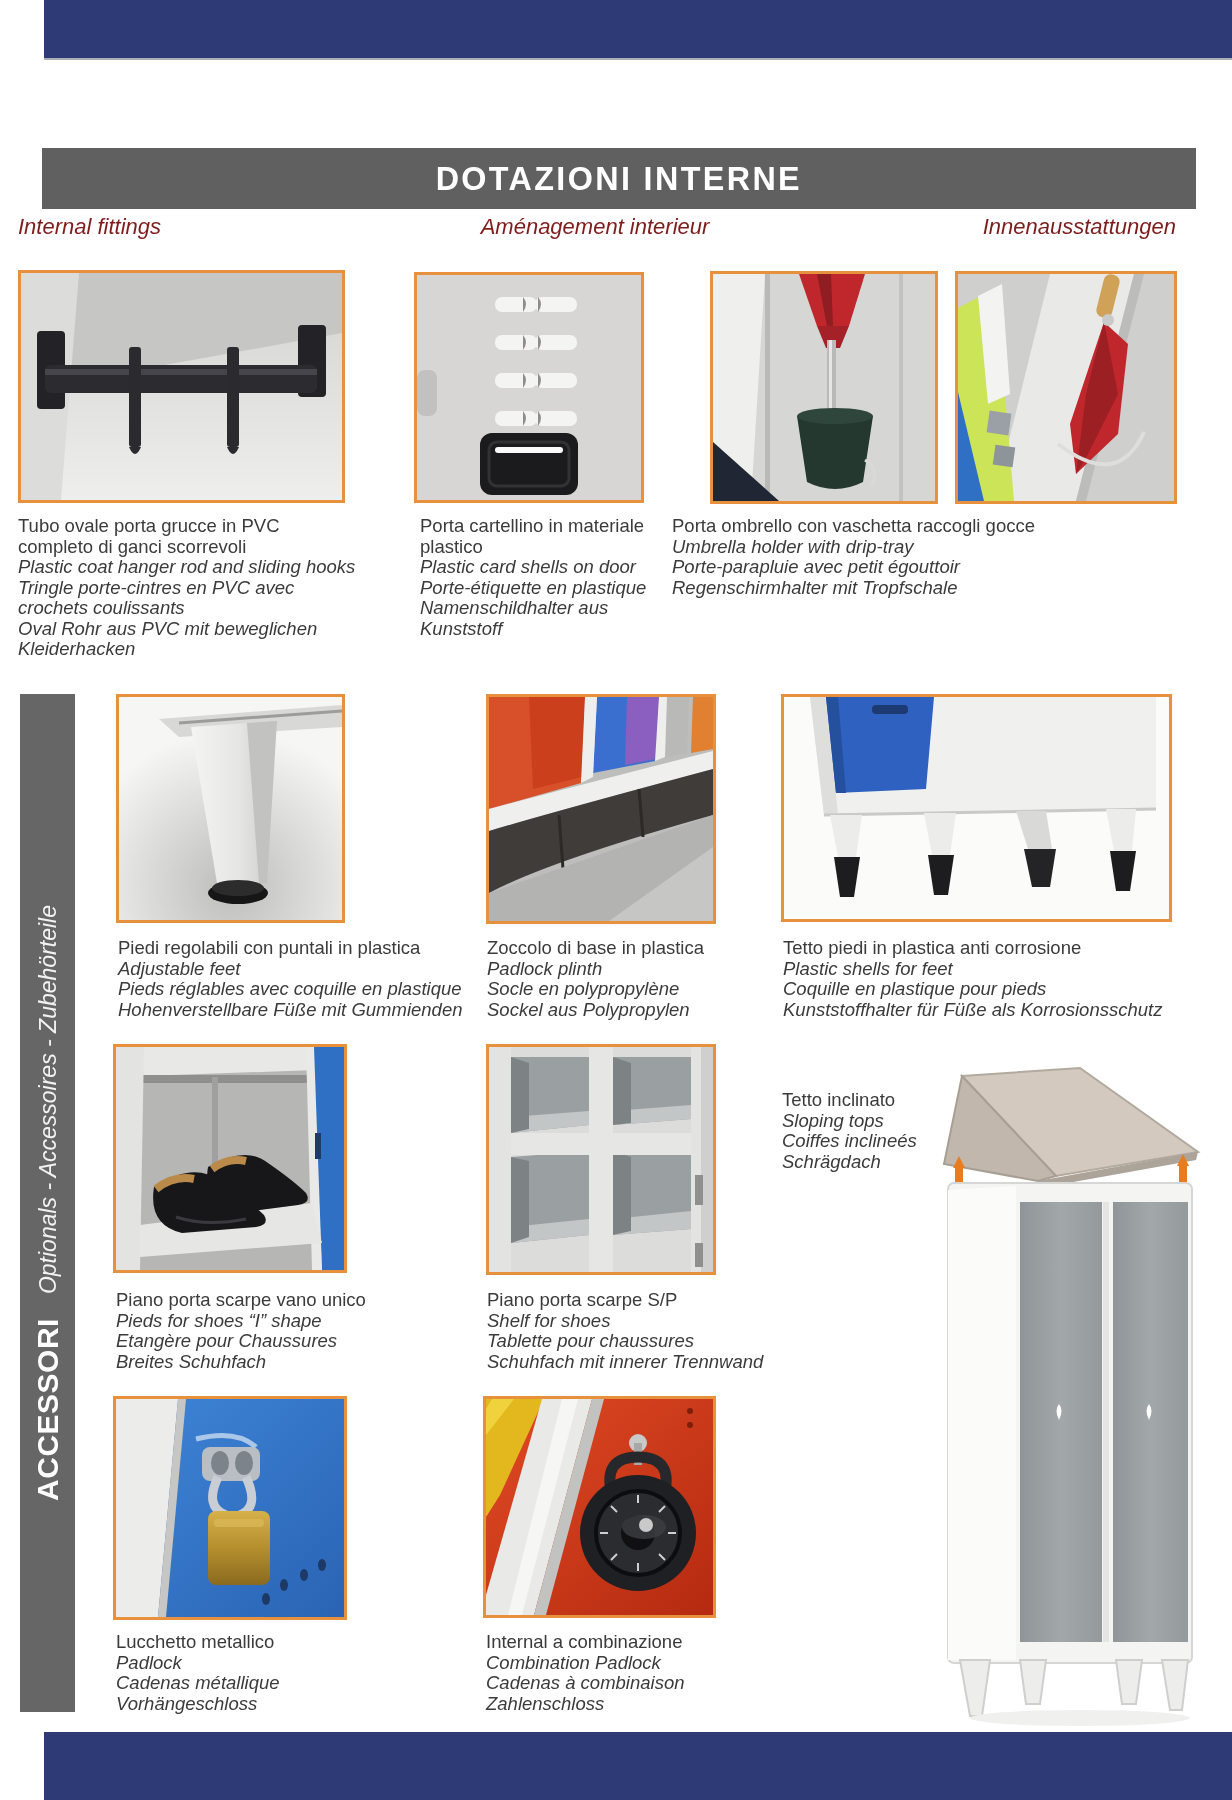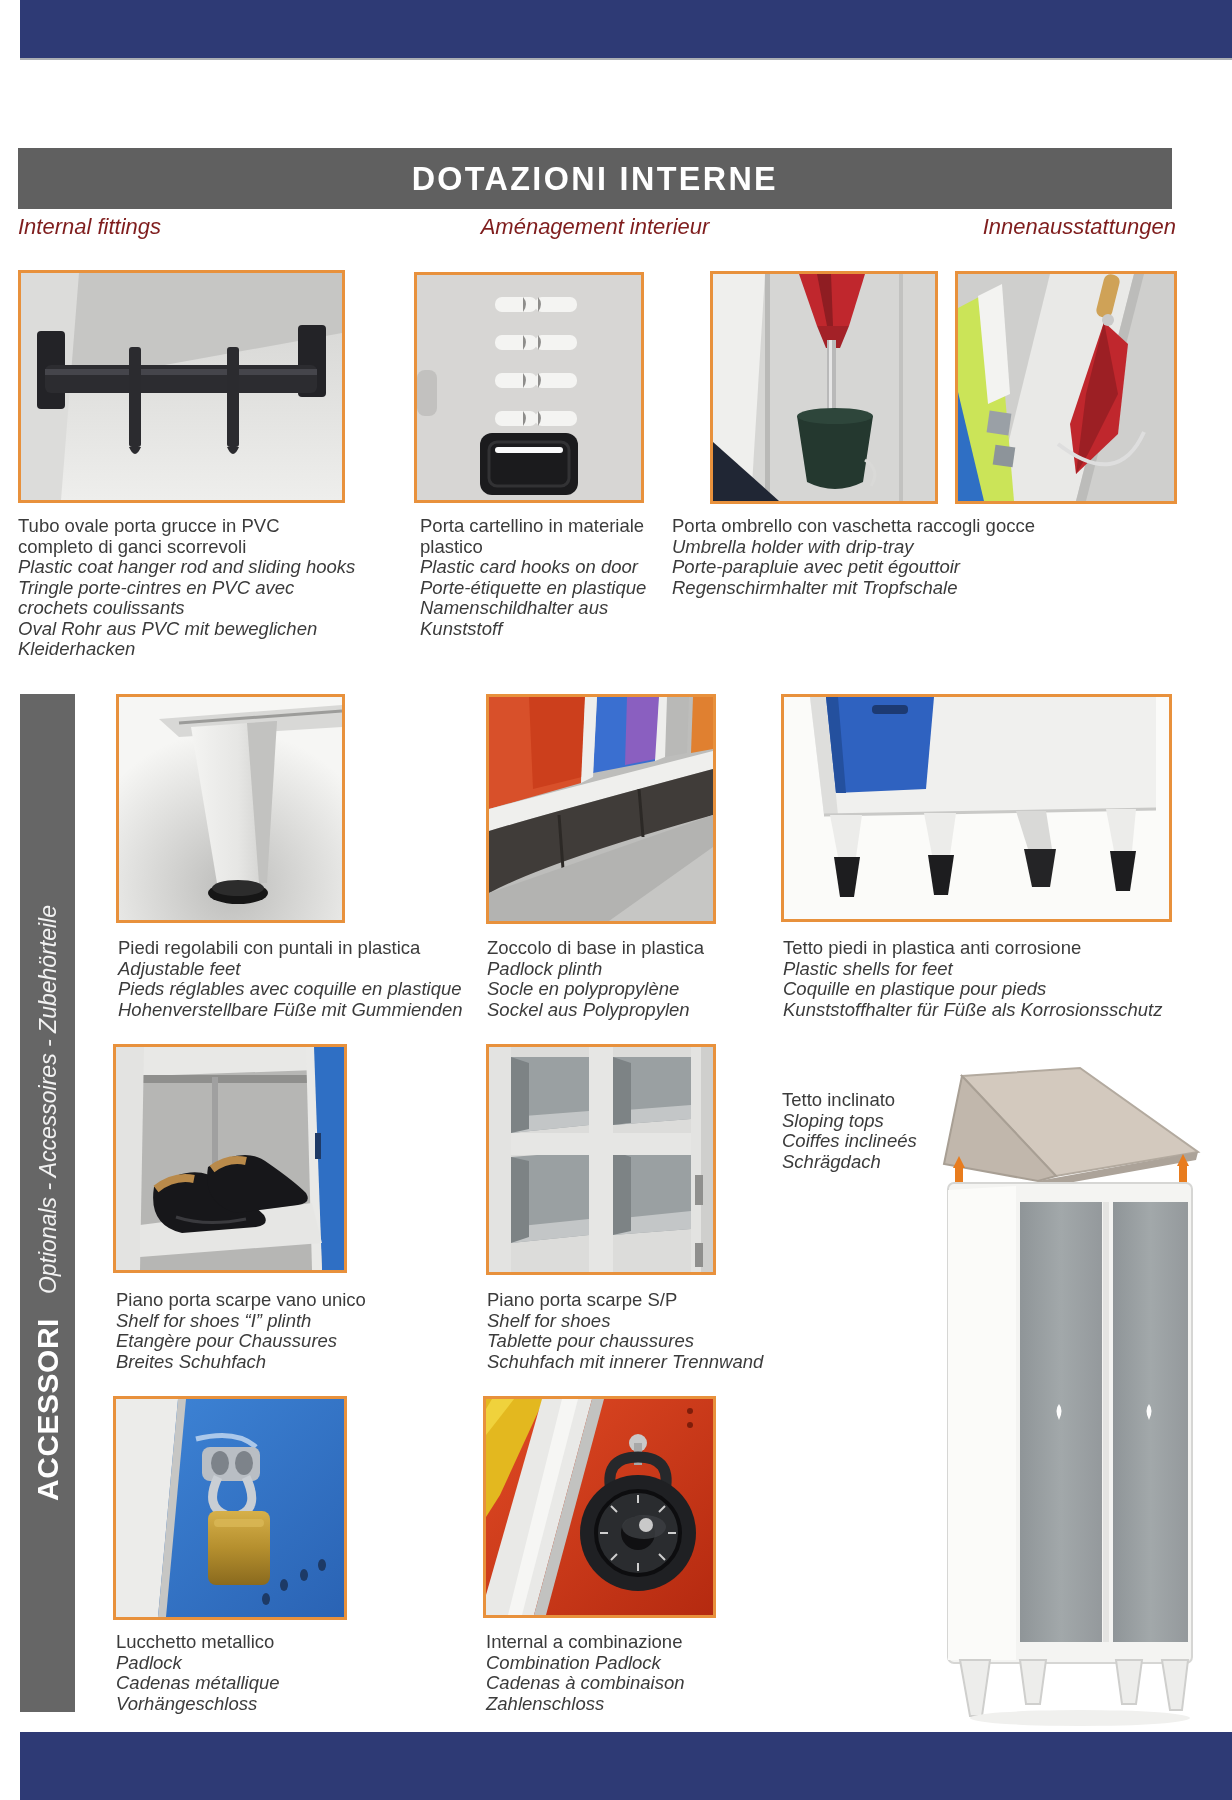--- a/index.html
+++ b/index.html
@@ -1,18 +1,18 @@
 <!DOCTYPE html>
 <html><head>
 <meta charset="utf-8">
 <style>
   html,body{margin:0;padding:0;background:#ffffff;}
   .page{position:relative;width:1232px;height:1800px;background:#fff;overflow:hidden;
         font-family:"Liberation Sans",sans-serif;}
-  .bar{position:absolute;}
+  .bar{position:absolute;margin-left:24px;}
   .topbar{left:20px;right:0;top:0;height:58px;background:#2e3a75;border-bottom:2px solid #abaeb3;}
   .bottombar{left:20px;right:0;top:1732px;height:68px;background:#2e3a75;}
   .titlebar{left:18px;top:148px;width:1154px;height:61px;background:#606060;
             display:flex;align-items:center;justify-content:center;}
   .titlebar span{color:#fff;font-weight:bold;font-size:34px;letter-spacing:2.5px;
                  transform:scaleX(.95);white-space:nowrap;}
   .subtitle{position:absolute;top:214px;font-style:italic;font-size:22px;color:#7f1d1d;white-space:nowrap;}
   .sub-left{left:18px;}
   .sub-center{left:595px;transform:translateX(-50%);}
   .sub-right{right:56px;text-align:right;}
@@ -145,21 +145,21 @@
         <div class="line">Oval Rohr aus PVC mit beweglichen</div>
         <div class="line">Kleiderhacken</div>
       </div>
   </div>
   <div class="caption" style="left:420px;top:516px;">
     <div class="reg">
         <div class="line">Porta cartellino in materiale</div>
         <div class="line">plastico</div>
       </div>
     <div class="it">
-        <div class="line">Plastic card hooks on door</div>
+        <div class="line">Plastic card shells on door</div>
         <div class="line">Porte-étiquette en plastique</div>
         <div class="line">Namenschildhalter aus</div>
         <div class="line">Kunststoff</div>
       </div>
   </div>
   <div class="caption" style="left:672px;top:516px;">
     <div class="reg">
         <div class="line">Porta ombrello con vaschetta raccogli gocce</div>
       </div>
     <div class="it">
@@ -322,21 +322,21 @@
       <rect x="206" y="128" width="8" height="30" fill="#8f8f8d"></rect>
       <rect x="206" y="196" width="8" height="24" fill="#8f8f8d"></rect>
     </svg>
   </div>
 
   <div class="caption" style="left:116px;top:1290px;">
     <div class="reg">
         <div class="line">Piano porta scarpe vano unico</div>
       </div>
     <div class="it">
-        <div class="line">Shelf for shoes “I” plinth</div>
+        <div class="line">Pieds for shoes “I” shape</div>
         <div class="line">Etangère pour Chaussures</div>
         <div class="line">Breites Schuhfach</div>
       </div>
   </div>
   <div class="caption" style="left:487px;top:1290px;">
     <div class="reg">
         <div class="line">Piano porta scarpe S/P</div>
       </div>
     <div class="it">
         <div class="line">Shelf for shoes</div>

